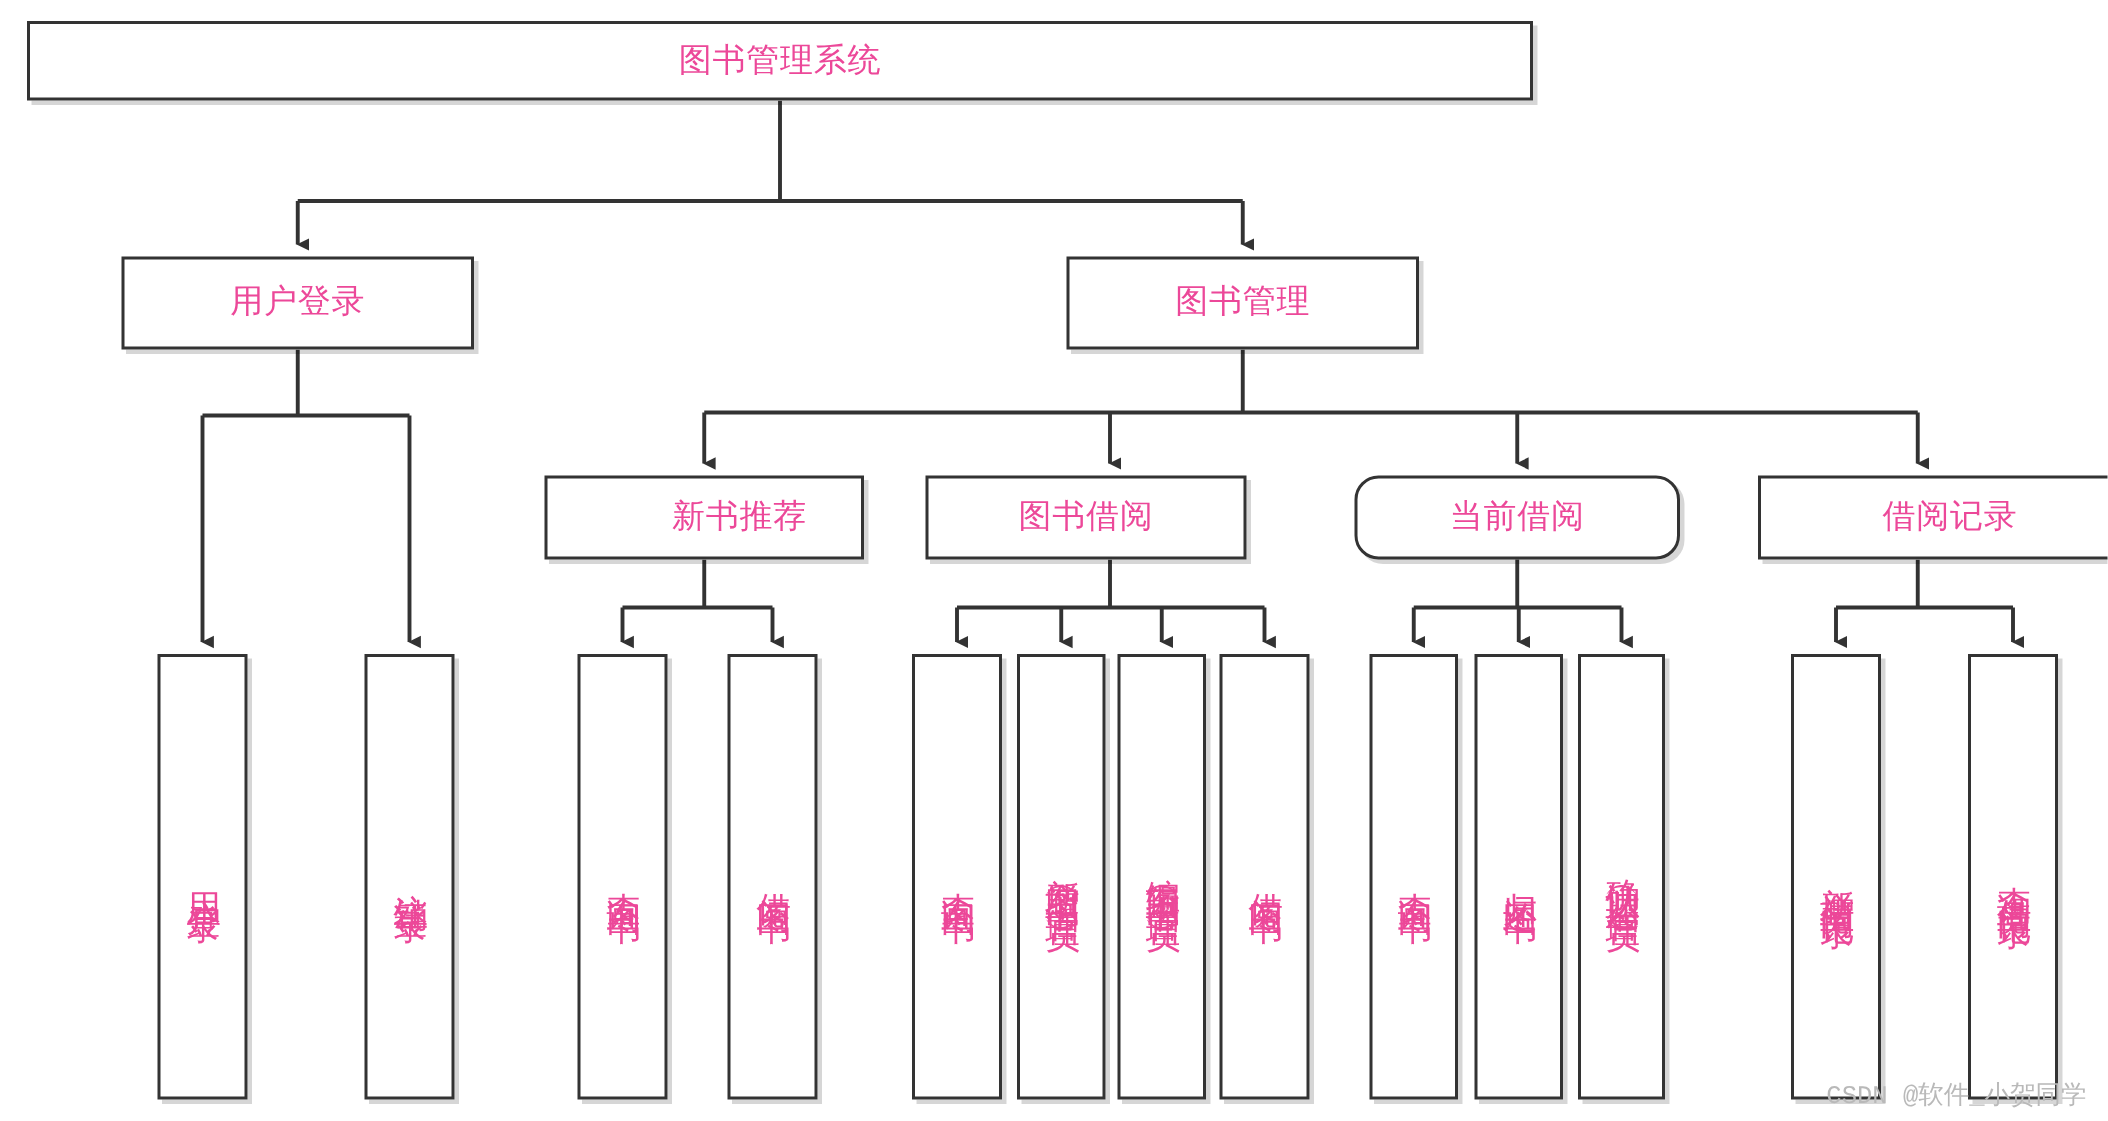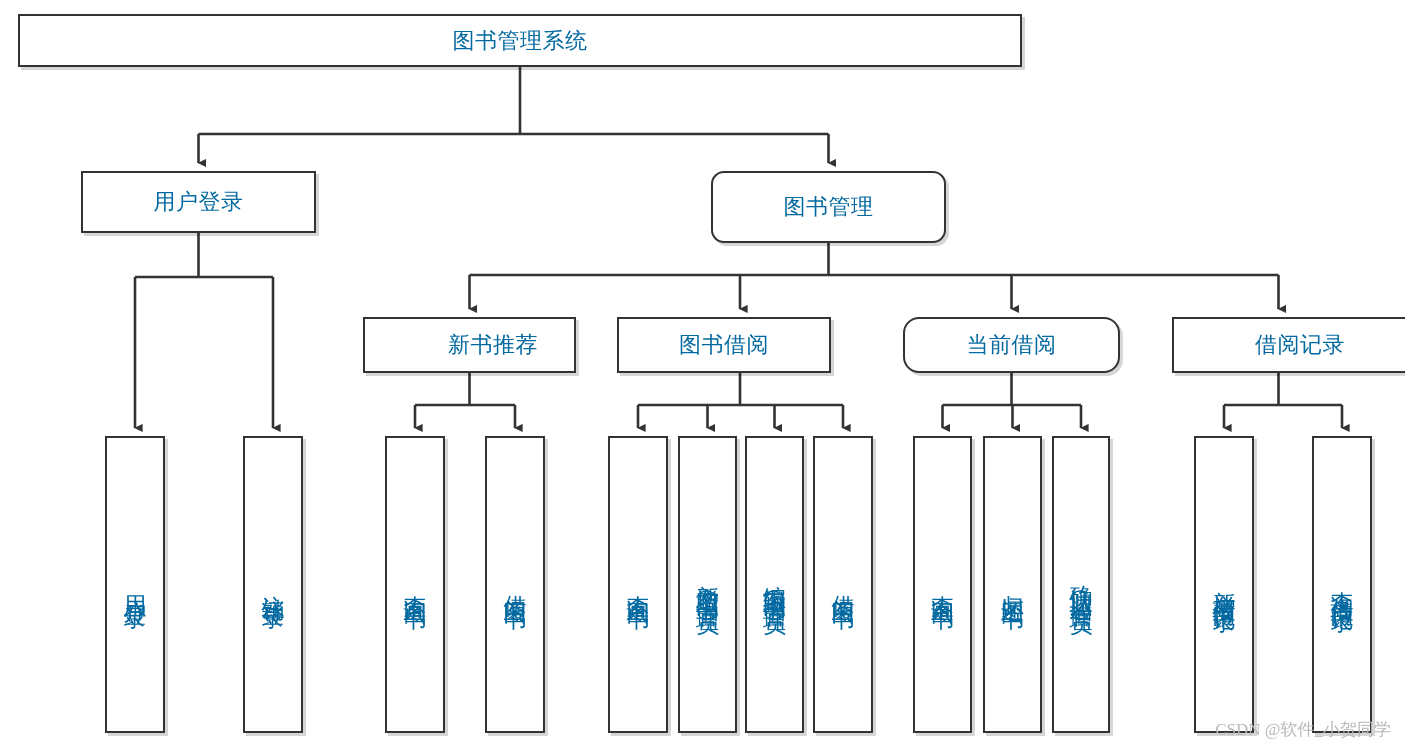--- a/index.html
+++ b/index.html
@@ -27,21 +27,21 @@
     box-sizing: border-box;
     background: #ffffff;
     border: 2px solid #333333;
     box-shadow: 3px 3px 0 rgba(0,0,0,0.16);
     display: flex;
     align-items: center;
     justify-content: center;
     overflow: hidden;
   }
   .node-label {
-    color: #0369a1;
+    color: #ec4899;
     line-height: 1.08;
     text-align: left;
     white-space: nowrap;
     letter-spacing: 0.5px;
   }
   .node-box.horizontal .node-label {
     writing-mode: horizontal-tb;
     font-size: 22px;
   }
   .node-box.vertical .node-label {
@@ -58,21 +58,21 @@
     height: 747px;
     pointer-events: none;
   }
   .watermark {
     position: absolute;
     right: 14px;
     bottom: 6px;
     font-size: 17px;
     color: #b9b9b9;
     white-space: nowrap;
-    font-family: Liberation Serif, serif;
+    font-family: Liberation Mono, monospace;
   }
 </style>
 </head>
 <body>
 
 <div id="diagram-root">
   <svg id="connector-layer" viewBox="0 0 1405 747" width="1405" height="747" xmlns="http://www.w3.org/2000/svg">
     <defs>
       <marker id="arrowhead" markerWidth="9" markerHeight="9" refX="4.5" refY="7.6" orient="auto" markerUnits="userSpaceOnUse">
         <path d="M 0.4 0 L 8.6 0 L 4.5 8.4 Z" fill="#333333"></path>
@@ -114,21 +114,21 @@
         <line x1="1342" y1="405" x2="1342" y2="428" stroke="#333333" stroke-width="2.6" marker-end="url(#arrowhead)"></line>
       </g>
   </svg>
   <div id="node-group">
       <div class="node-box horizontal" style="left: 18px; top: 14px; width: 1004px; height: 53px;">
         <span class="node-label">图书管理系统</span>
       </div>
       <div class="node-box horizontal" style="left: 81px; top: 171px; width: 235px; height: 62px;">
         <span class="node-label">用户登录</span>
       </div>
-      <div class="node-box horizontal" style="left: 711px; top: 171px; width: 235px; height: 72px; border-radius: 13px;">
+      <div class="node-box horizontal" style="left: 711px; top: 171px; width: 235px; height: 62px;">
         <span class="node-label">图书管理</span>
       </div>
       <div class="node-box horizontal" style="left: 363px; top: 317px; width: 213px; height: 56px; padding-left: 47px;">
         <span class="node-label">新书推荐</span>
       </div>
       <div class="node-box horizontal" style="left: 617px; top: 317px; width: 214px; height: 56px;">
         <span class="node-label">图书借阅</span>
       </div>
       <div class="node-box horizontal" style="left: 903px; top: 317px; width: 217px; height: 56px; border-radius: 16px;">
         <span class="node-label">当前借阅</span>

